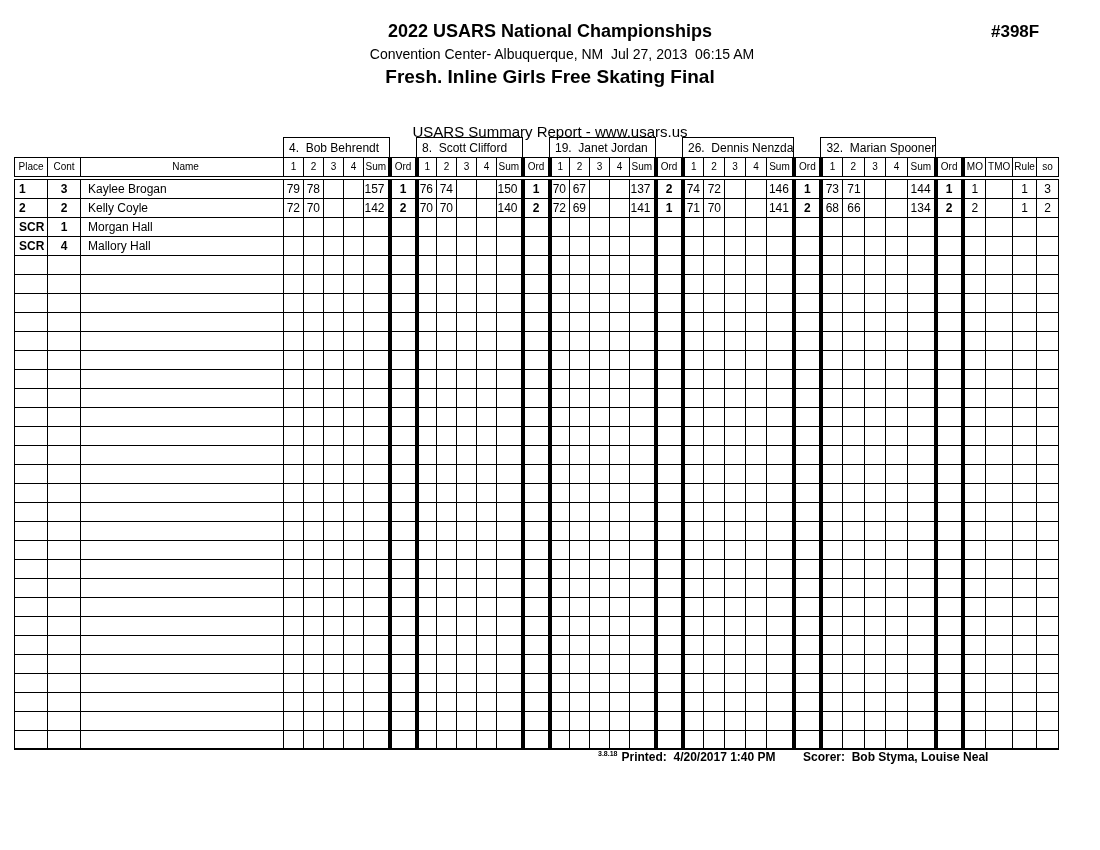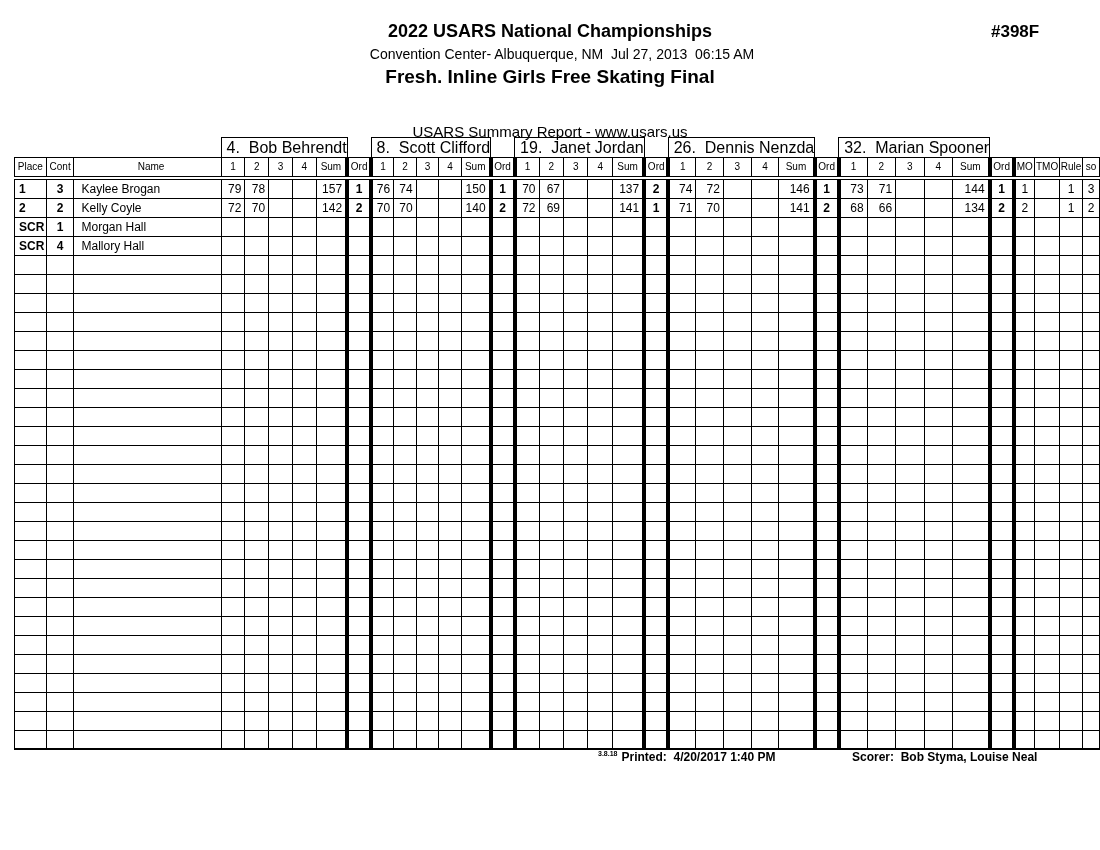--- a/index.html
+++ b/index.html
@@ -18,39 +18,39 @@
 
   
   table { position:absolute; left:14px; top:137px; border-collapse:collapse; table-layout:fixed; }
   th, td { overflow:hidden; white-space:nowrap; }
 
   thead tr.jrow { height:20px; }
   thead tr.hrow { height:20px; }
   tbody tr { height:19px; }
 
   .noborder { border:none; }
-  .jname { border:1px solid #000; font-size:16px; font-weight:normal; text-align:left; padding-left:5px; white-space:pre; }
+  .jname { border:1px solid #000; font-size:12px; font-weight:normal; text-align:left; padding-left:5px; white-space:pre; }
   thead tr.hrow th { border:1px solid #000; border-bottom:4px double #000; font-weight:normal; font-size:10px; text-align:center; }
   thead th.hname { text-align:left; padding-left:7px; }
   thead th.hord, td.ord { border-left:4px solid #000 !important; border-right:4px solid #000 !important; }
 
   tbody td { border:1px solid #000; font-size:12px; line-height:18px; }
   tbody tr:last-child td { border-bottom:2px solid #000; }
   td.place { font-weight:bold; text-align:left; padding-left:4px; }
   td.cont  { font-weight:bold; text-align:center; }
   td.name  { font-weight:normal; text-align:left; padding-left:7px; }
   td.s     { text-align:right; padding-right:3px; }
   td.sum   { text-align:right; padding-right:3px; }
   td.ord   { font-weight:bold; text-align:center; }
   td.tail  { text-align:center; }
 
   
   .printed { position:absolute; left:598px; top:750px; font-size:12px; font-weight:bold; white-space:pre; }
   .printed sup { font-size:7px; font-weight:bold; vertical-align:super; margin-right:4px; }
-  .scorer  { position:absolute; left:852px; top:750px; font-size:12px; font-weight:bold; white-space:pre; }
+  .scorer  { position:absolute; left:803px; top:750px; font-size:12px; font-weight:bold; white-space:pre; }
 </style>
 </head>
 <body>
 
 <div class="page">
 
 
   <div class="titles">
     <div class="t1">2022 USARS National Championships</div>
     <div class="t2">Convention Center- Albuquerque, NM  Jul 27, 2013  06:15 AM</div>

